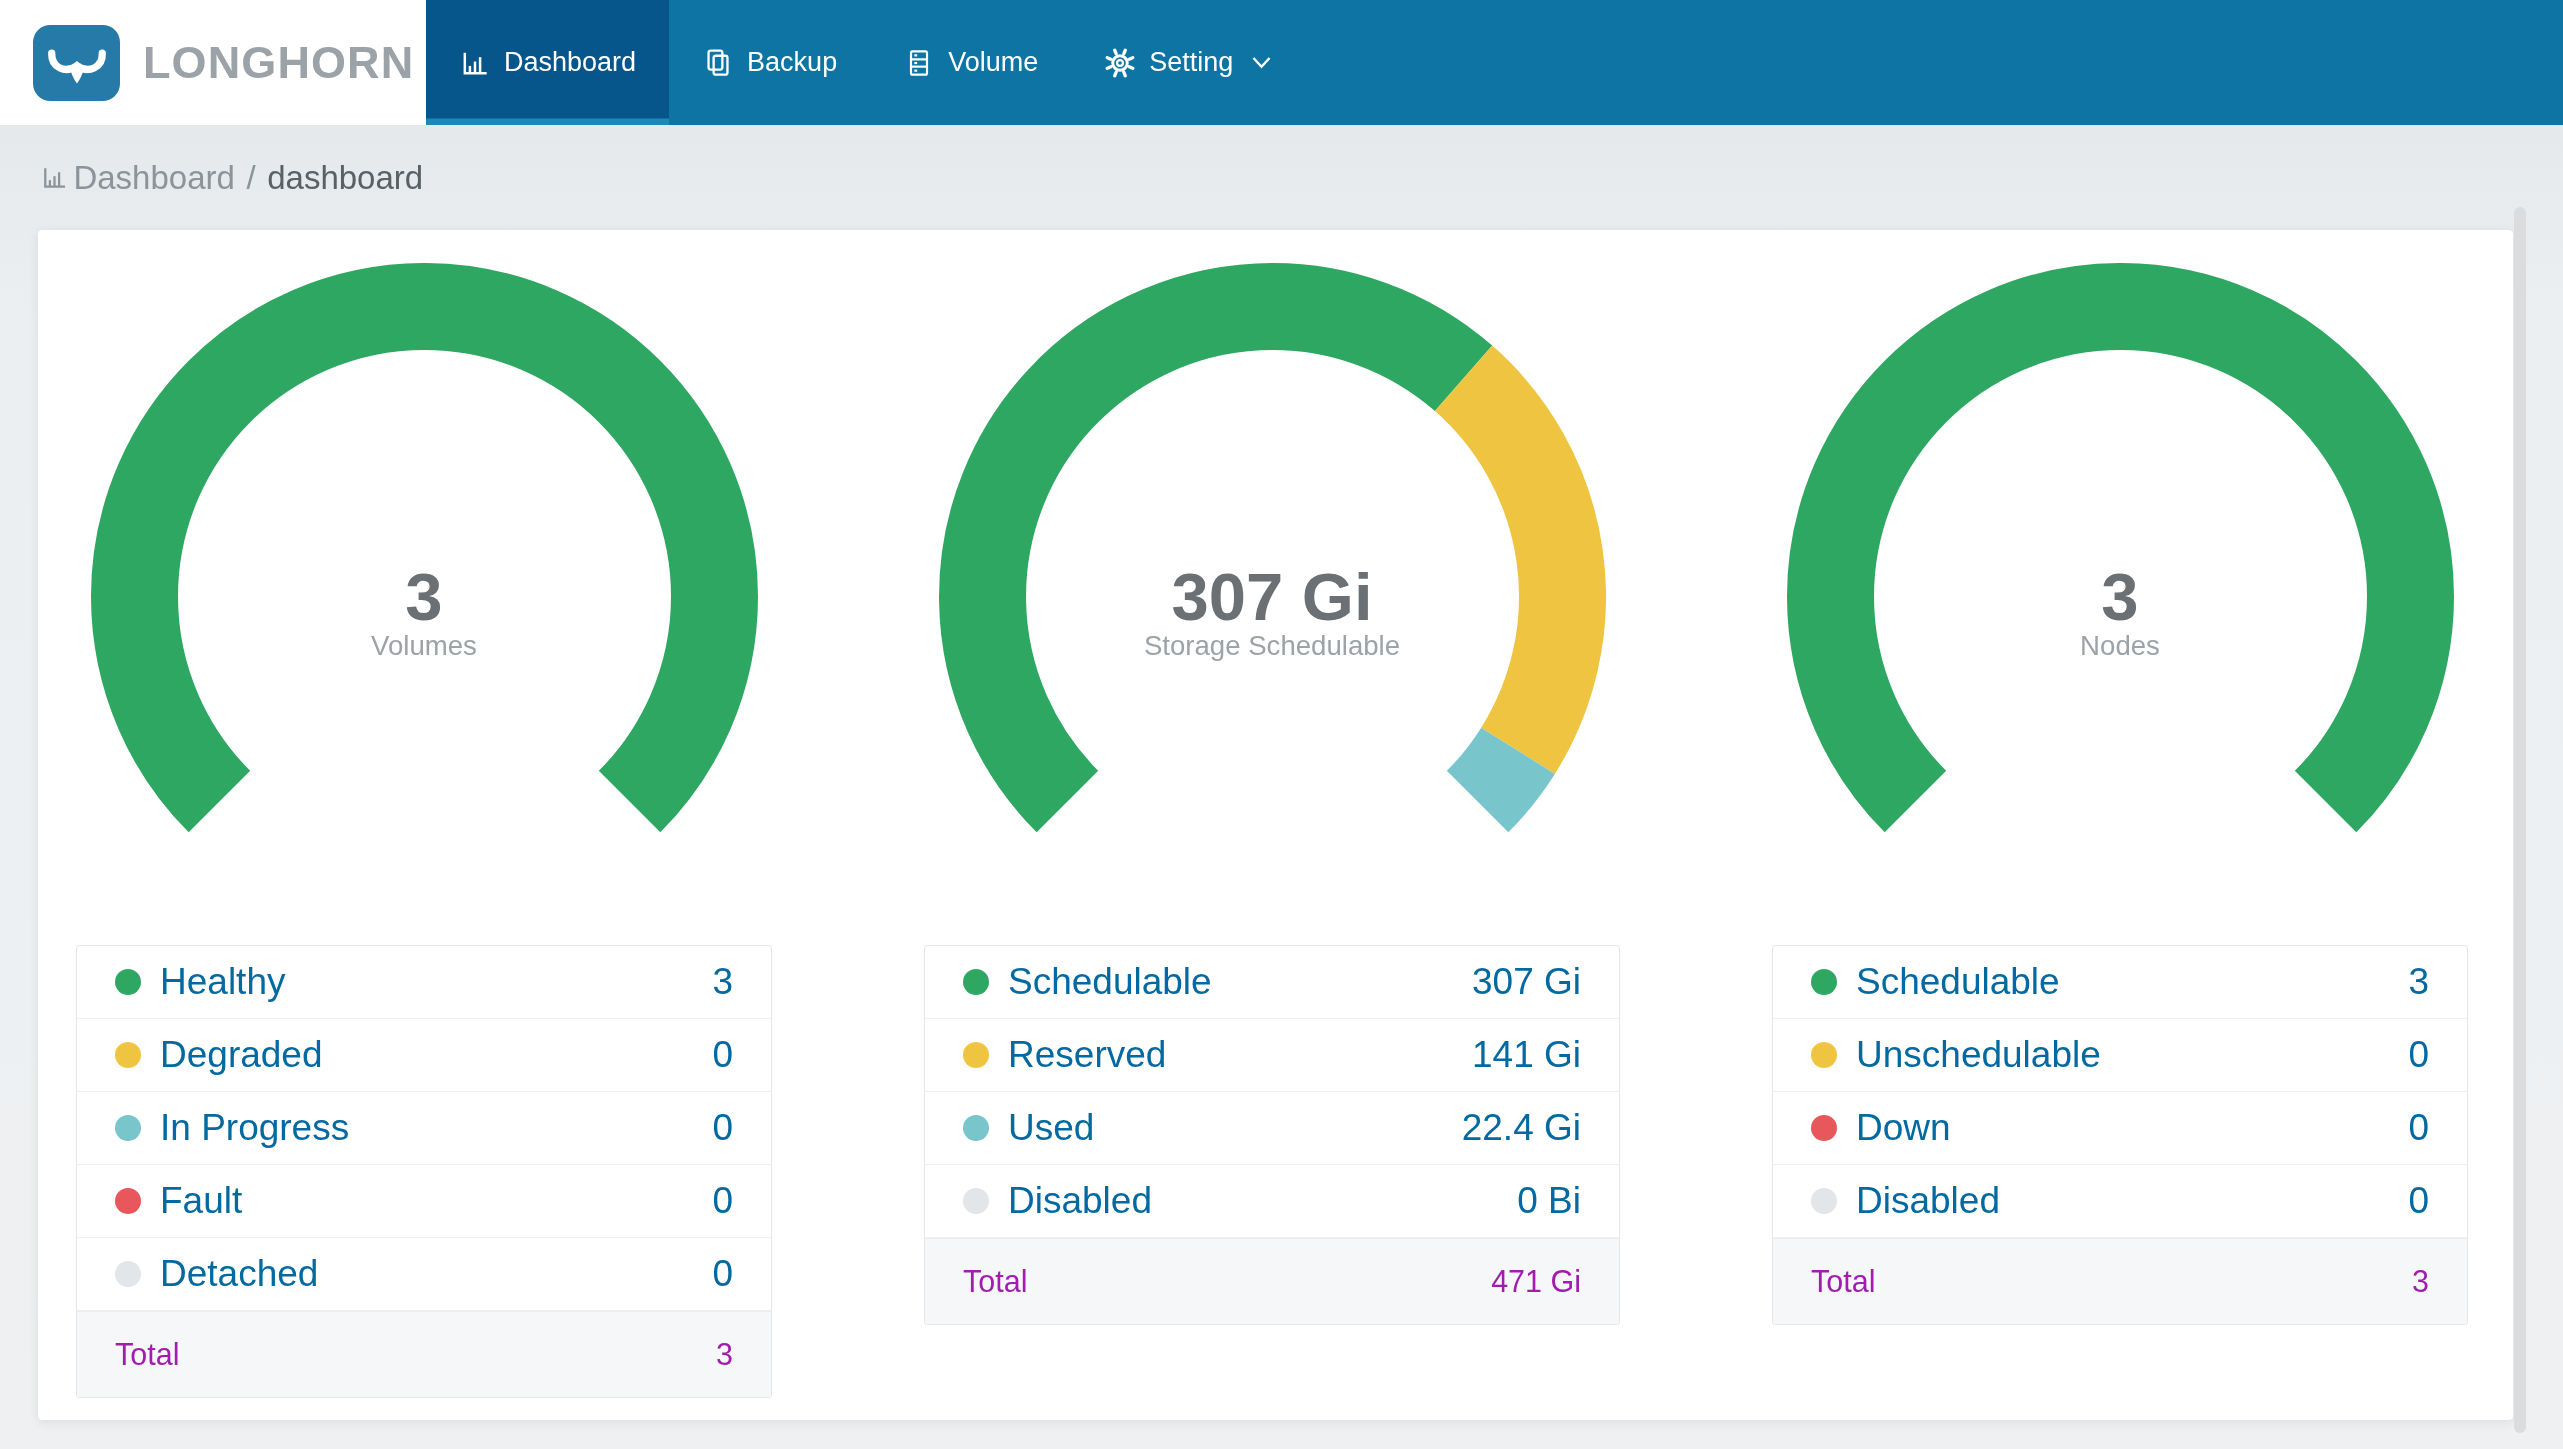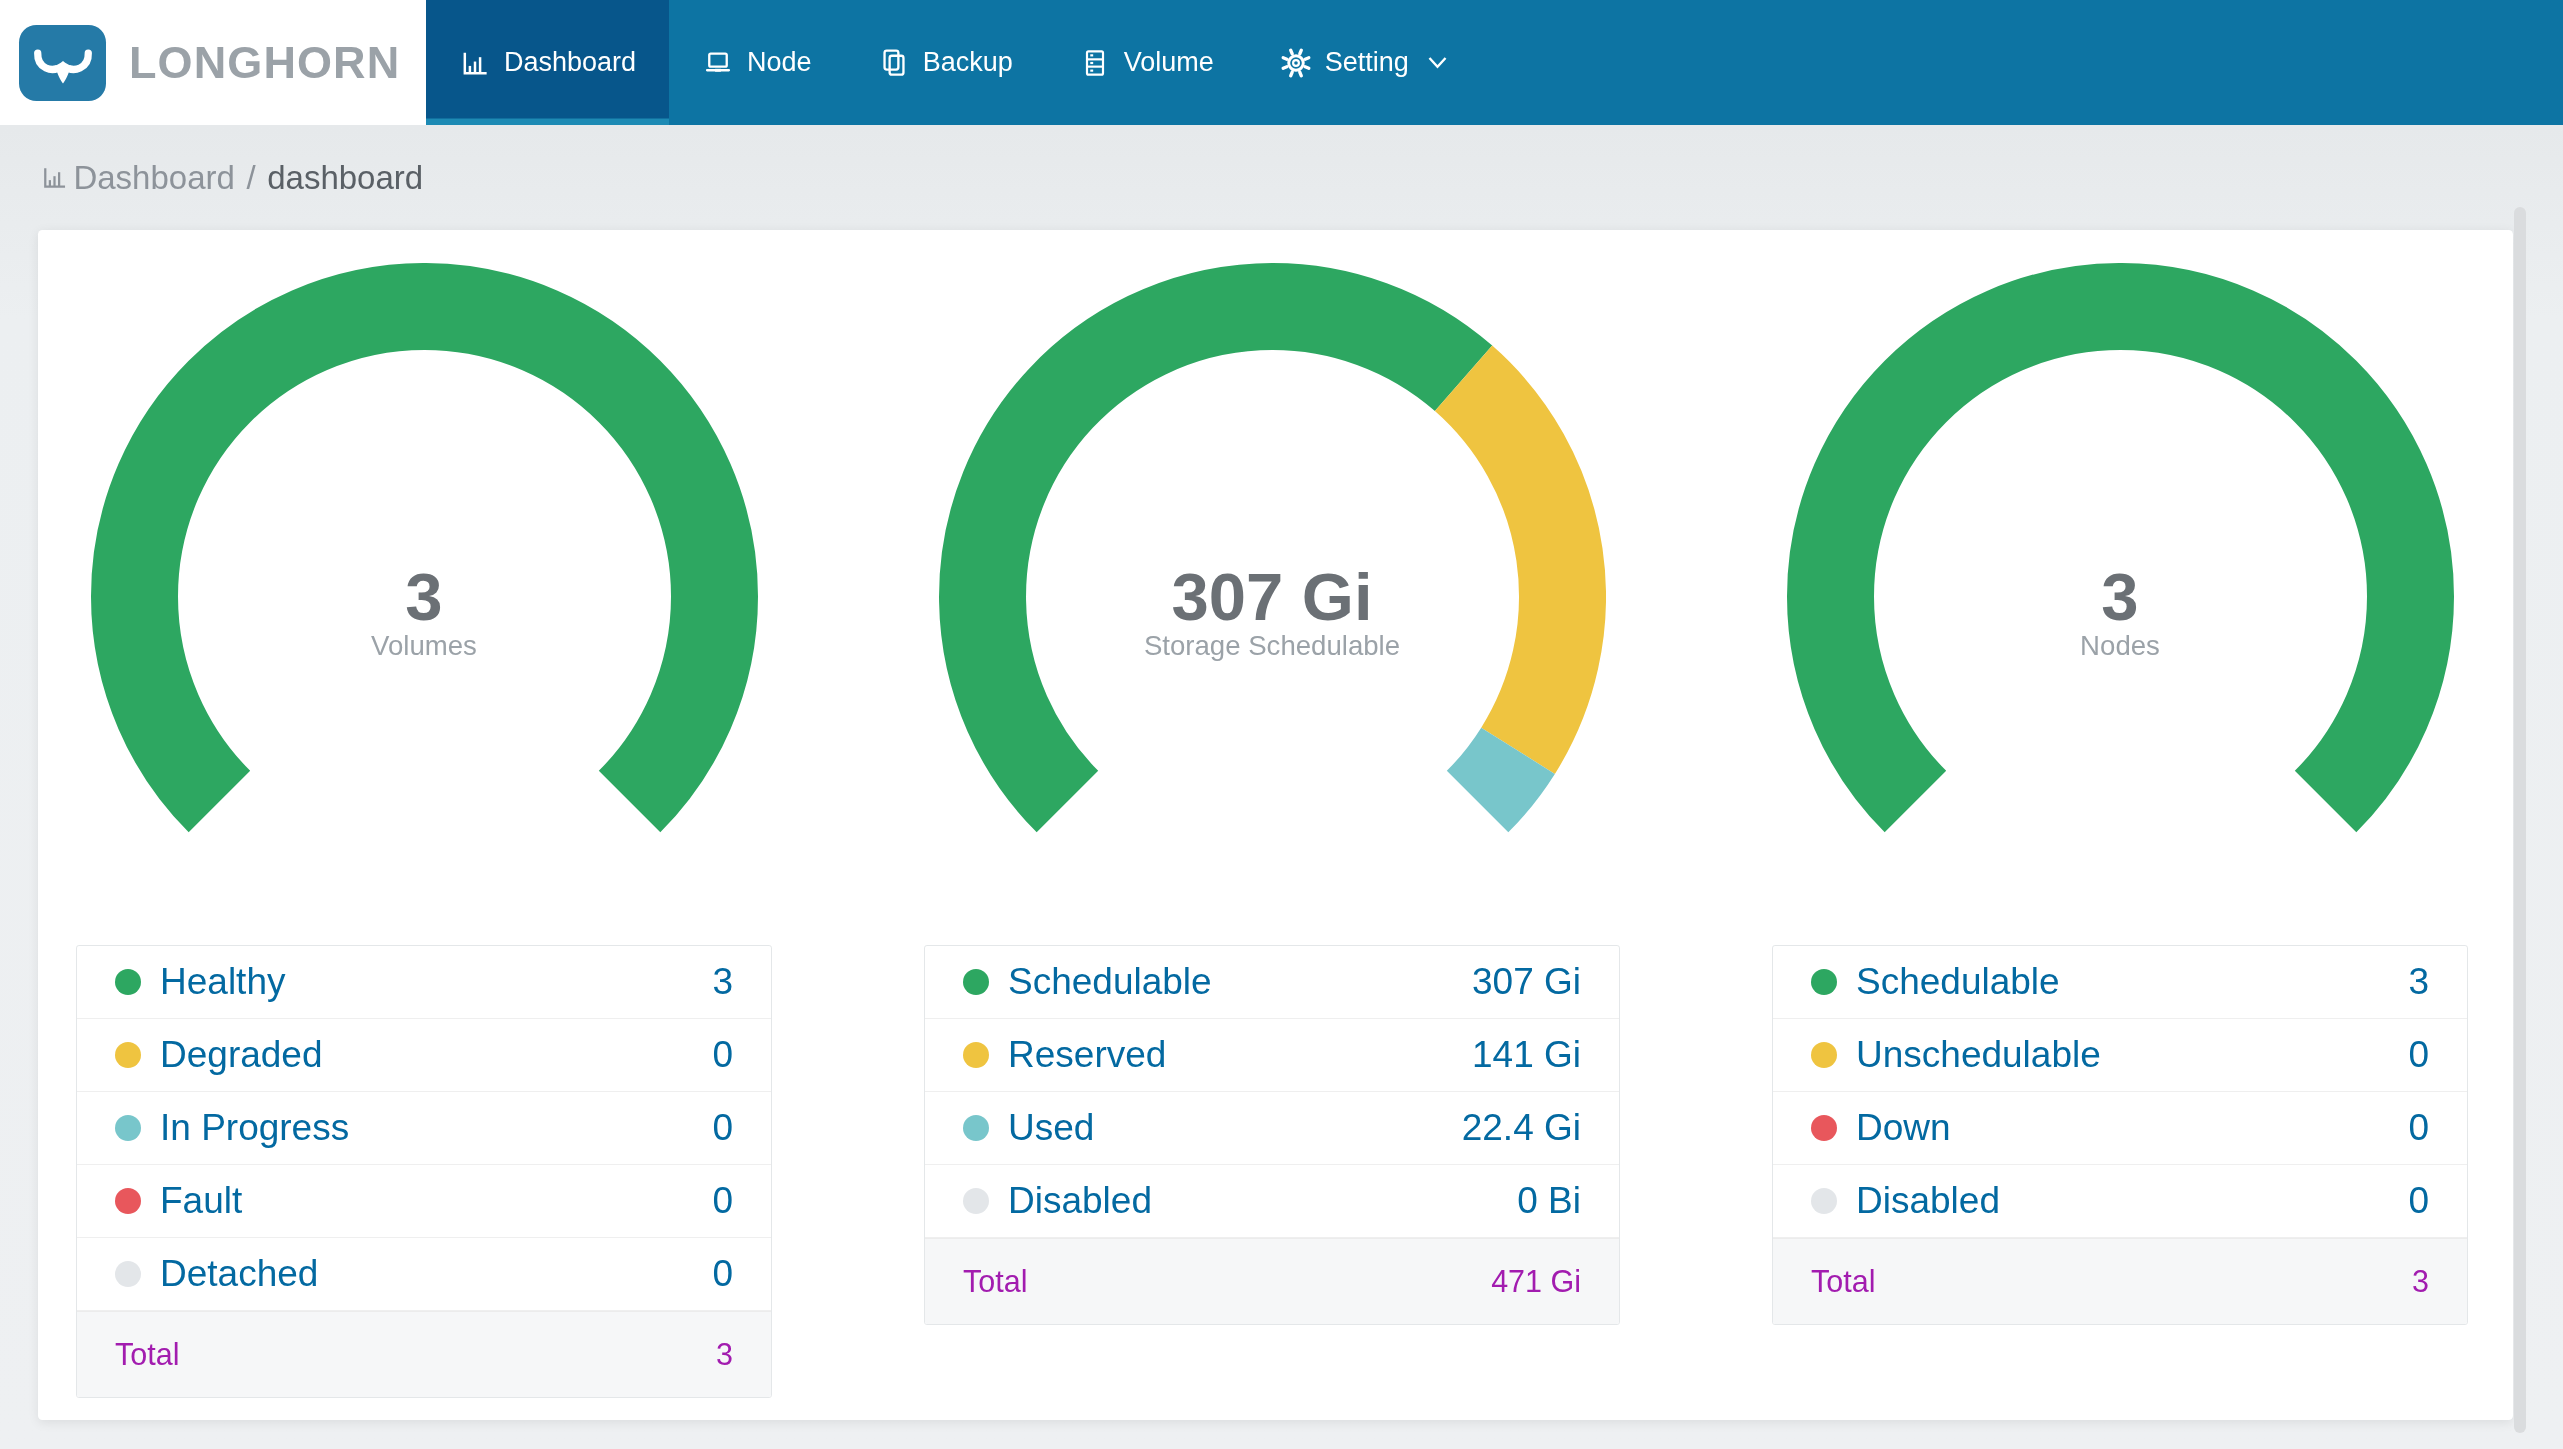--- a/index.html
+++ b/index.html
@@ -4,21 +4,21 @@
 <style>
   * { margin:0; padding:0; box-sizing:border-box; }
   html,body { width:2563px; height:1449px; overflow:hidden; }
   body {
     font-family:"Liberation Sans","DejaVu Sans",sans-serif;
     background:linear-gradient(180deg,#e2e5e7 0%,#ecEFF1 22%,#eef0f2 100%);
     position:relative;
   }
   
   .navbar { height:125px; background:#0d74a3; display:flex; align-items:stretch; }
-  .brand { width:426px; background:#ffffff; display:flex; align-items:center; padding-left:19px; gap:23px; cursor:pointer; }
+  .brand { width:426px; background:#ffffff; display:flex; align-items:center; padding-left:33px; gap:23px; cursor:pointer; }
   .logo-box { width:87px; height:76px; background:#257aa7; border-radius:17.4px; display:flex; align-items:center; justify-content:center; color:#fff; flex:none; }
   .logo-box svg { width:68px; height:59px; display:block; }
   .brand-name { font-size:45px; font-weight:700; color:#9ba2a8; letter-spacing:1.1px; }
   .nav-items { display:flex; align-items:stretch; }
   .nav-item { display:flex; align-items:center; gap:13px; padding:0 33px; color:#ffffff; font-size:27px; cursor:pointer; white-space:nowrap; }
   .nav-item.active { background:#07568b; box-shadow:inset 0 -6.5px 0 #1d8ab4; }
   .nav-item .ic svg { width:32px; height:32px; display:block; }
   .nav-item .chev svg { width:25px; height:17.4px; display:block; margin-left:2.9px; }
   
   .breadcrumb { height:105px; display:flex; align-items:center; padding-left:40px; font-size:33px; color:#8d939a; }
@@ -66,30 +66,20 @@
       <div class="nav-item active">
         <span class="ic">
           <svg viewBox="0 0 44 44" fill="none" stroke="currentColor" stroke-width="3.4">
             <path d="M8 8 V36 H38"></path>
             <path d="M15 36 V26"></path>
             <path d="M22 36 V20"></path>
             <path d="M29 36 V14"></path>
           </svg>
         </span>
         <span>Dashboard</span>
-      </div>
-      <div class="nav-item">
-        <span class="ic">
-          <svg viewBox="0 0 44 44" fill="none" stroke="currentColor" stroke-width="3.2">
-            <rect x="10" y="9" width="24" height="18" rx="2"></rect>
-            <path d="M7 32 H37" stroke-linecap="round"></path>
-            <path d="M18 32 h8" stroke-width="4"></path>
-          </svg>
-        </span>
-        <span>Node</span>
       </div>
       <div class="nav-item">
         <span class="ic">
           <svg viewBox="0 0 44 44" fill="none" stroke="currentColor" stroke-width="3.2">
             <rect x="9" y="5" width="19" height="26" rx="3"></rect>
             <rect x="16" y="12" width="19" height="26" rx="3"></rect>
           </svg>
         </span>
         <span>Backup</span>
       </div>

